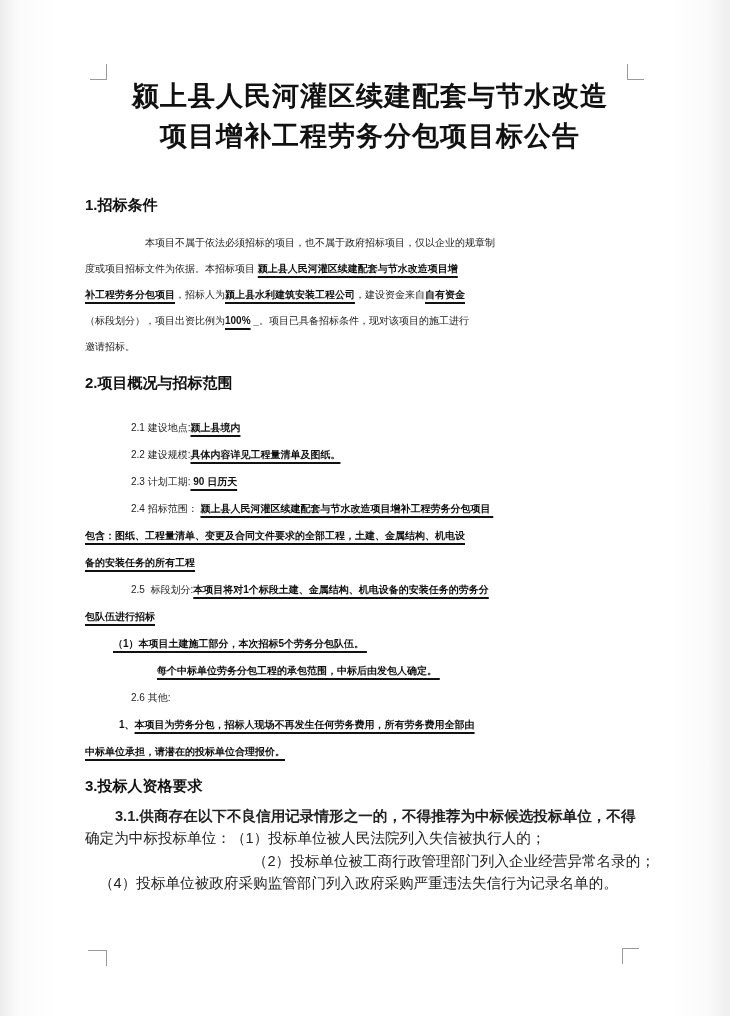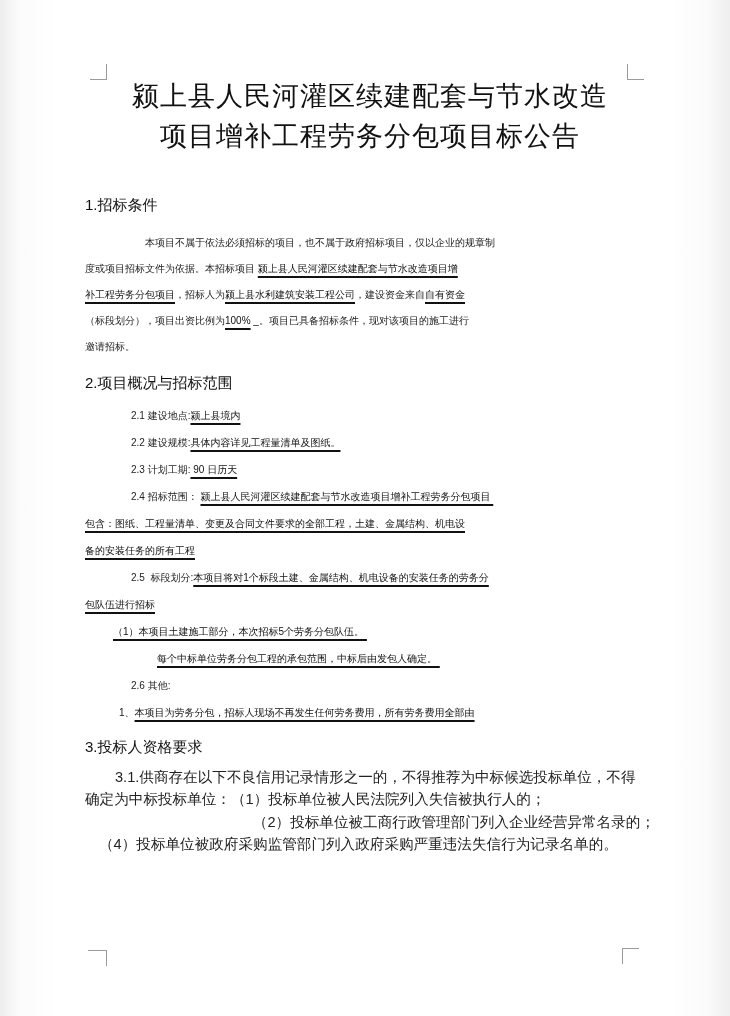--- a/index.html
+++ b/index.html
@@ -18,24 +18,24 @@
   .blk-title{
     margin-top:12px;text-align:center;font-weight:700;
     font-size:27px;line-height:40px;letter-spacing:1px;color:#101010;
   }
   .blk-heading{font-weight:700;font-size:15px;line-height:30px;color:#101010;}
   .h1{margin-top:34px;}
   .h2{margin-top:8px;}
   .h3{margin-top:6px;}
   .blk-para{font-size:10px;color:#222222;}
   .sec1{margin-top:10px;line-height:26px;}
-  .sec2{margin-top:4px;line-height:27px;}
+  .sec2{margin-top:16px;line-height:27px;}
   .sec3{margin-top:4px;line-height:22.4px;font-size:14.6px;}
   .line{white-space:pre-wrap;}
-  .bold{font-weight:400;color:#111111;}
+  .bold{font-weight:700;color:#111111;}
   .und{text-decoration:underline;text-underline-offset:4px;text-decoration-thickness:1.5px;}
   .mark{position:absolute;}
   .mark-tl{left:90px;top:64px;width:16px;height:15px;border-right:1.5px solid #9b9b9b;border-bottom:1.5px solid #9b9b9b;}
   .mark-tr{left:627px;top:64px;width:16px;height:15px;border-left:1.5px solid #9b9b9b;border-bottom:1.5px solid #9b9b9b;}
   .mark-bl{left:88px;top:950px;width:18px;height:15px;border-right:1.5px solid #9b9b9b;border-top:1.5px solid #9b9b9b;}
   .mark-br{left:622px;top:948px;width:16px;height:15px;border-left:1.5px solid #9b9b9b;border-top:1.5px solid #9b9b9b;}
 </style>
 </head>
 <body>
 
@@ -68,25 +68,26 @@
         <div class="line" style="text-indent: 46px;"><span>2.3 计划工期:</span><span class="bold und"> 90 日历天</span></div>
         <div class="line" style="text-indent: 46px;"><span>2.4 招标范围： </span><span class="bold und">颍上县人民河灌区续建配套与节水改造项目增补工程劳务分包项目 </span></div>
         <div class="line"><span class="bold und">包含：图纸、工程量清单、变更及合同文件要求的全部工程，土建、金属结构、机电设</span></div>
         <div class="line"><span class="bold und">备的安装任务的所有工程</span></div>
         <div class="line" style="text-indent: 46px;"><span>2.5  标段划分:</span><span class="bold und">本项目将对1个标段土建、金属结构、机电设备的安装任务的劳务分</span></div>
         <div class="line"><span class="bold und">包队伍进行招标</span></div>
         <div class="line" style="text-indent: 28px;"><span class="bold und">（1）本项目土建施工部分，本次招标5个劳务分包队伍。 </span></div>
         <div class="line" style="text-indent: 72px;"><span class="bold und">每个中标单位劳务分包工程的承包范围，中标后由发包人确定。 </span></div>
         <div class="line" style="text-indent: 46px;"><span>2.6 其他:</span></div>
         <div class="line" style="text-indent: 34px;"><span class="bold">1、</span><span class="bold und">本项目为劳务分包，招标人现场不再发生任何劳务费用，所有劳务费用全部由</span></div>
+        <div class="line"><span class="bold und">中标单位承担，请潜在的投标单位合理报价。</span></div>
       </div>
       <div class="blk-heading h3">
         <div class="line"><span class="bold">3.投标人资格要求</span></div>
       </div>
       <div class="blk-para sec3">
-        <div class="line" style="text-indent: 30px;"><span>3.1.供商存在以下不良信用记录情形之一的，不得推荐为中标候选投标单位，不得</span></div>
+        <div class="line" style="text-indent: 30px; font-weight: bold;"><span>3.1.供商存在以下不良信用记录情形之一的，不得推荐为中标候选投标单位，不得</span></div>
         <div class="line"><span>确定为中标投标单位：（1）投标单位被人民法院列入失信被执行人的；</span></div>
         <div class="line" style="text-indent: 20px; text-align: right;"><span>（2）投标单位被工商行政管理部门列入企业经营异常名录的；</span></div>
         <div class="line" style="text-indent: 14px;"><span>（4）投标单位被政府采购监管部门列入政府采购严重违法失信行为记录名单的。</span></div>
         <div class="line" style="text-indent: 40px;"></div>
       </div>
     </div>
 </div>
 
 </body></html>

